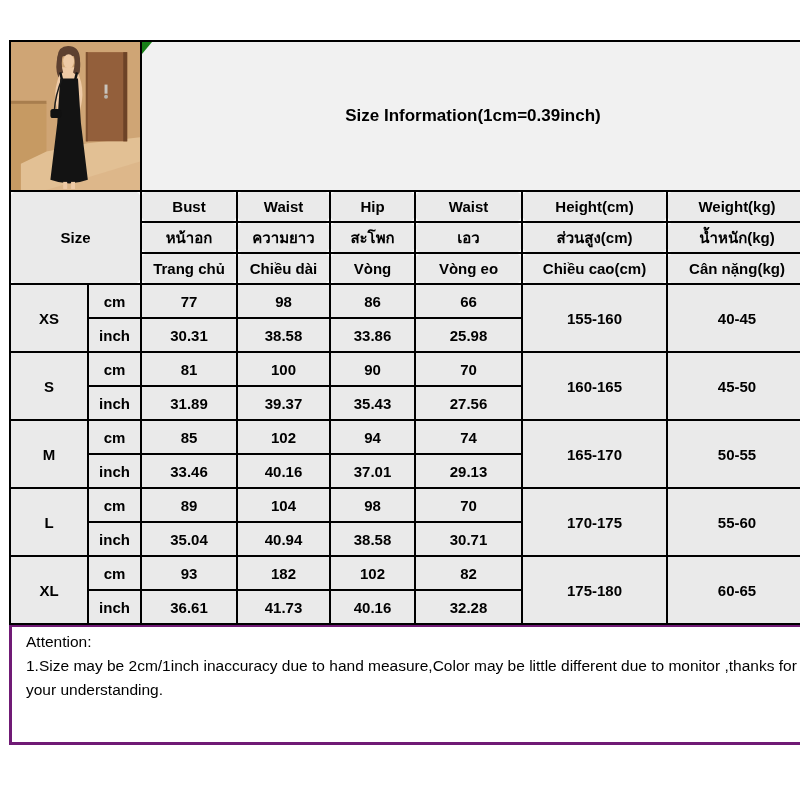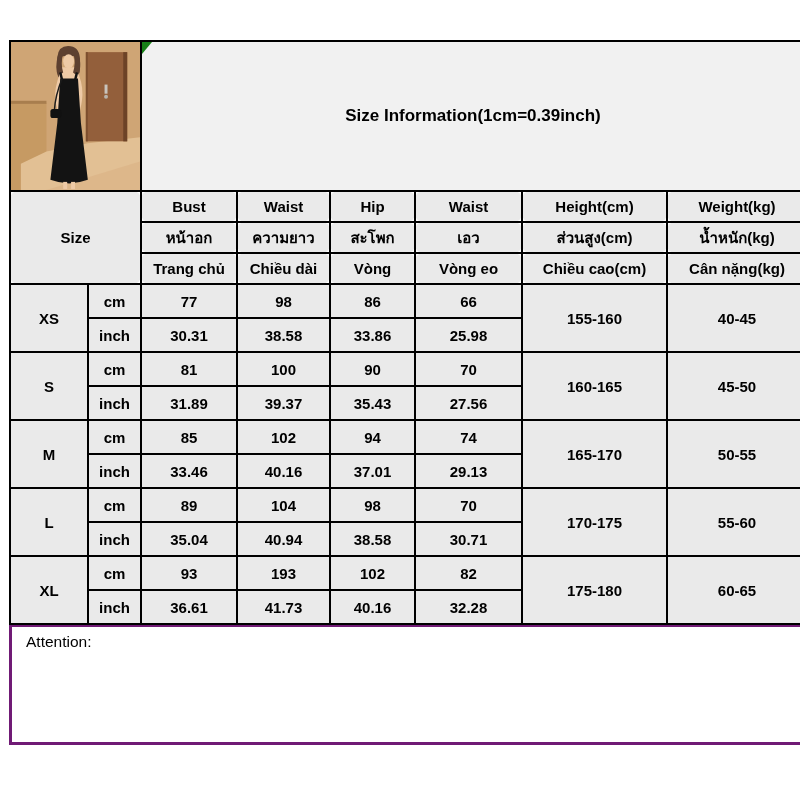--- a/index.html
+++ b/index.html
@@ -191,33 +191,34 @@
       <td class="white-cell">35.04</td>
       <td class="white-cell">40.94</td>
       <td class="white-cell">38.58</td>
       <td class="white-cell">30.71</td>
     </tr>
 
     <tr>
       <td class="size-label" rowspan="2">XL</td>
       <td>cm</td>
       <td>93</td>
-      <td>193</td>
+      <td>182</td>
       <td>102</td>
       <td>82</td>
       <td class="merged-cell" rowspan="2">175-180</td>
       <td class="merged-cell" rowspan="2">60-65</td>
     </tr>
     <tr>
       <td class="white-cell">inch</td>
       <td class="white-cell">36.61</td>
       <td class="white-cell">41.73</td>
       <td class="white-cell">40.16</td>
       <td class="white-cell">32.28</td>
     </tr>
   </tbody>
     </table>
 
   <div class="attention-box">
     <p>Attention:</p>
+    <p>1.Size may be 2cm/1inch inaccuracy due to hand measure,Color may be little different due to monitor ,thanks for your understanding.</p>
   </div>
 
 </div>
 
 </body></html>

